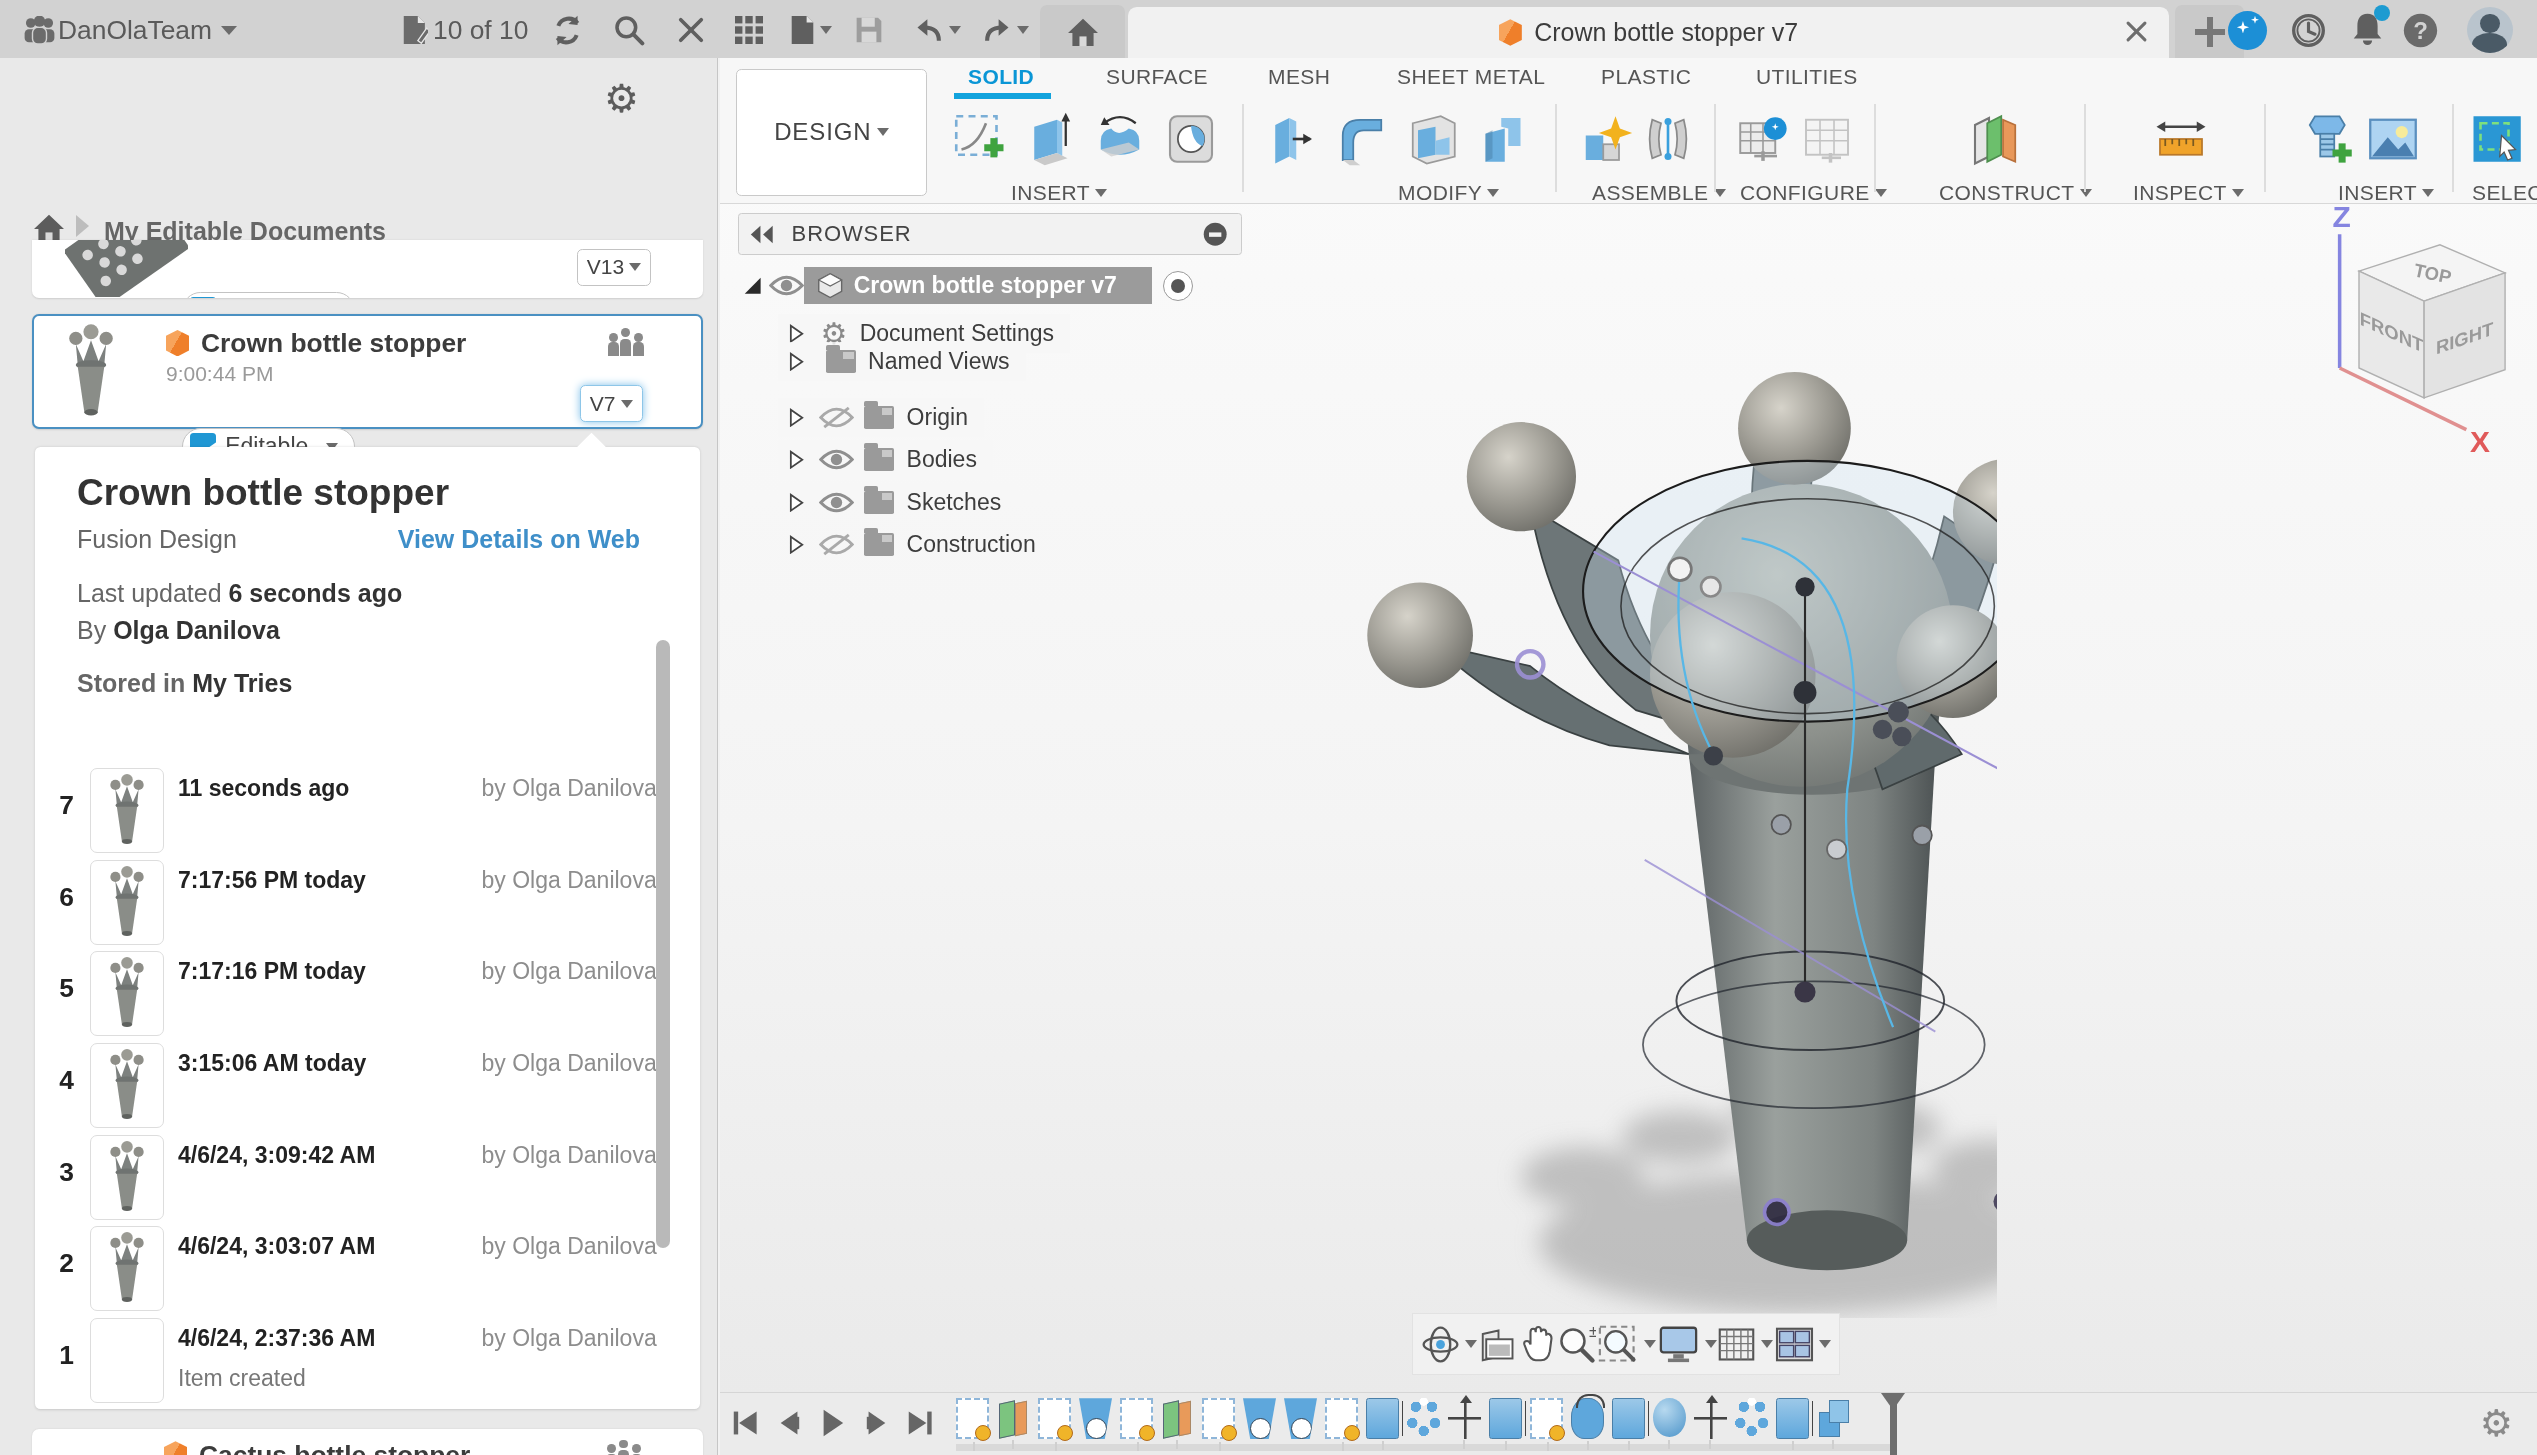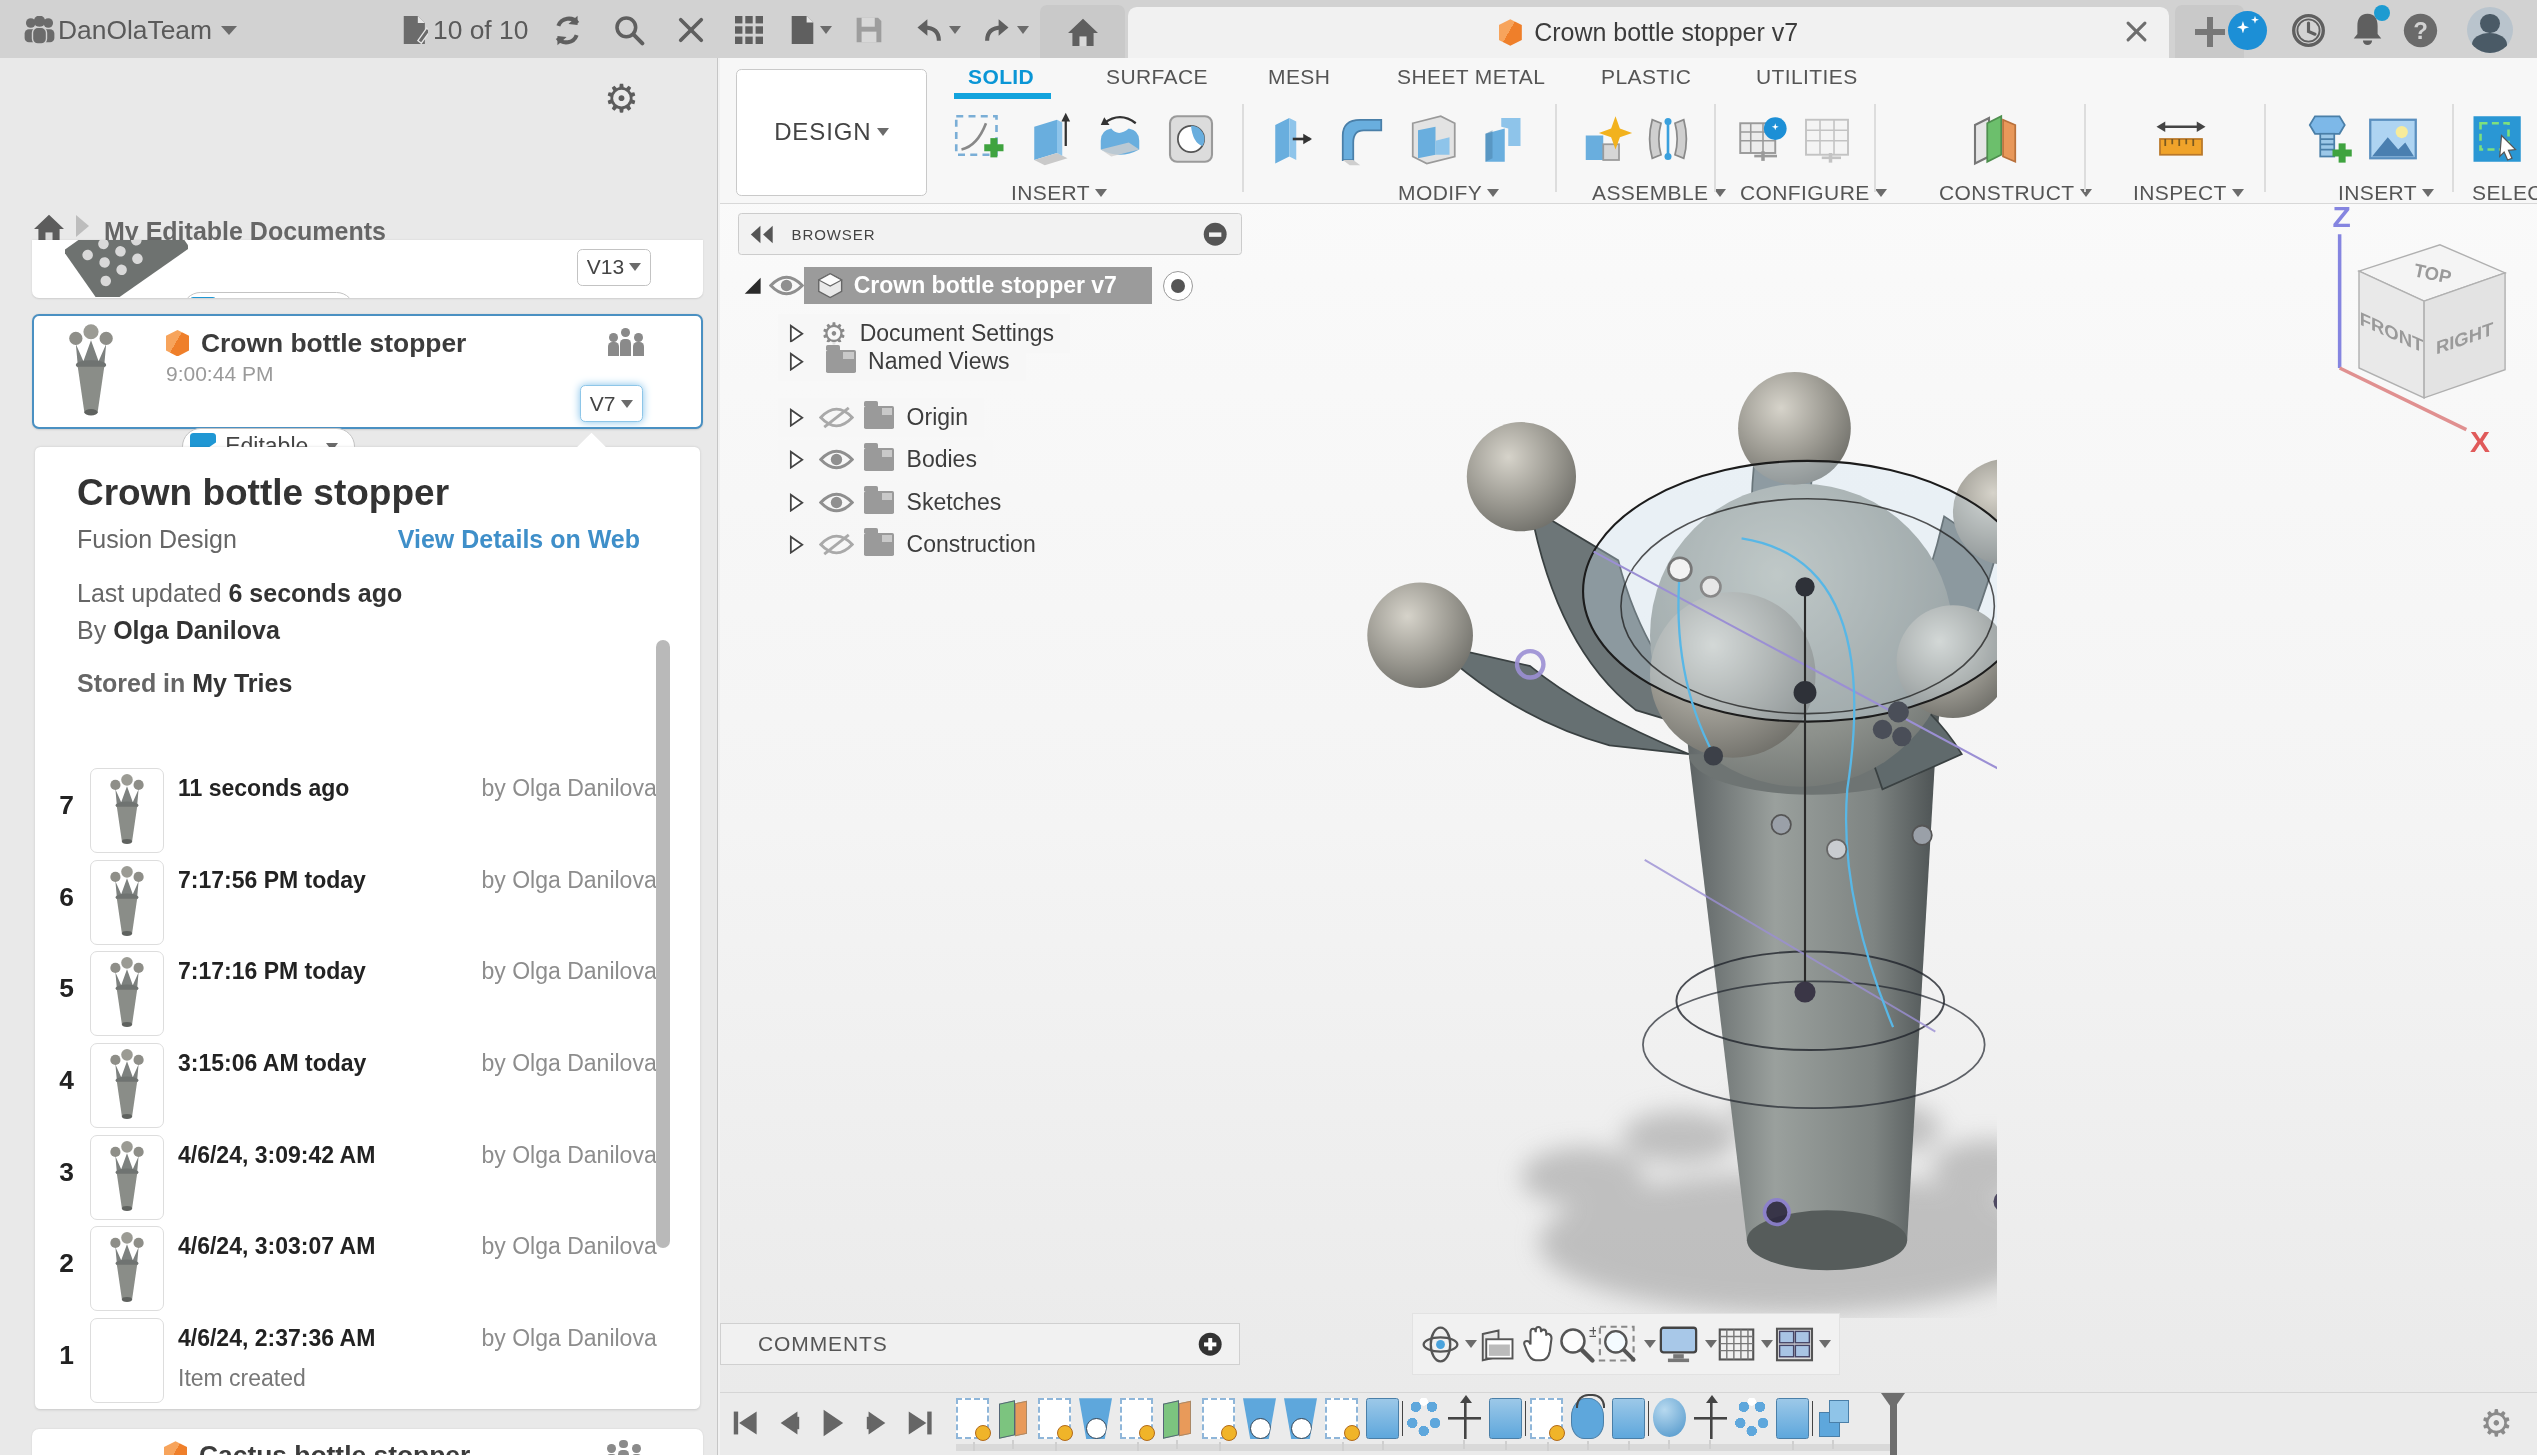--- a/index.html
+++ b/index.html
@@ -68,21 +68,21 @@
   .design-btn { position:absolute; left:16px; top:10.6px; width:191px; height:127px; background:#fff; border:1.8px solid #c9c9c9; border-radius:5.3px; display:flex; align-items:center; justify-content:center; font-size:24px; color:#444; letter-spacing:0.9px; }
   .rtab { position:absolute; top:7px; font-size:21px; color:#555; letter-spacing:0.4px; }
   .rtab.on { color:#0a96d6; font-weight:bold; }
   .rtab-underline { position:absolute; top:35px; height:6.2px; background:#12a3dd; }
   .rgroup-label { position:absolute; top:123px; font-size:21px; color:#555; letter-spacing:0.4px; display:flex; align-items:center; }
   .rsep { position:absolute; top:46px; width:1.8px; height:88px; background:#ddd; }
   .ricon { position:absolute; top:46px; width:63px; height:70px; display:flex; align-items:center; justify-content:center; }
 
   
   .bpanel-head { position:absolute; left:17.6px; top:155px; width:504px; height:42px; background:#f2f2f2; border:1.8px solid #ccc; border-radius:3.5px; display:flex; align-items:center; }
-  .bpanel-title { font-size:15px; color:#444; letter-spacing:0.9px; margin-left:16px; }
+  .bpanel-title { font-size:22px; color:#444; letter-spacing:0.9px; margin-left:16px; }
   .brow { position:absolute; height:39px; display:flex; align-items:center; background:#f6f6f6cc; padding-right:16px; }
   .blabel { font-size:23px; color:#3d3d3d; margin-left:12.3px; }
   .brow.root { background:transparent; }
   .root-chip { background:#9b9b9b; color:#fff; font-weight:bold; font-size:23px; padding:5.3px 35px 5.3px 12.3px; display:flex; align-items:center; }
   .folder { display:inline-block; width:30px; height:23px; background:#9a9a9a; border-radius:1.8px; position:relative; margin-left:10.6px; }
   .folder:before { content:""; position:absolute; left:0; top:-5.3px; width:14px; height:5.3px; background:#9a9a9a; border-radius:1.8px 1.8px 0 0; }
   .folder:after { content:""; position:absolute; right:1.8px; top:1.8px; width:10.6px; height:7px; background:#c9c9c9; }
   .gearchar { font-size:30px; color:#8a8a8a; line-height:1; }
   .radio { width:30px; height:30px; border-radius:50%; border:1.8px solid #9a9a9a; background:#fff; display:flex; align-items:center; justify-content:center; margin-left:10.6px; }
   .radio i { width:14px; height:14px; border-radius:50%; background:#555; }
@@ -883,28 +883,20 @@
       <circle cx="508" cy="522" r="11" fill="#3c4048"></circle>
       <circle cx="585" cy="600" r="11" fill="#9aa0a8" stroke="#555" stroke-width="2"></circle>
       <circle cx="648" cy="628" r="11" fill="#c9ccd0" stroke="#666" stroke-width="2"></circle>
       <circle cx="745" cy="612" r="11" fill="#9aa0a8" stroke="#555" stroke-width="2"></circle>
       <circle cx="580" cy="1040" r="14" fill="#2e2a40" stroke="#8c7fd0" stroke-width="4" opacity=".9"></circle>
       <circle cx="838" cy="1028" r="12" fill="#3a3450" opacity=".85"></circle>
       <circle cx="300" cy="418" r="15" fill="none" stroke="#9b8fd4" stroke-width="5" opacity=".9"></circle>
       <circle cx="892" cy="570" r="16" fill="none" stroke="#9b8fd4" stroke-width="5"></circle>
     </svg>
 
-    <div class="comments">
-      <span style="font-size:21px;color:#555;letter-spacing:0.9px;margin-left:37px;">COMMENTS</span>
-      <svg width="26.4" height="26.4" style="position:absolute;right:16px;" viewBox="0 0 30 30">
-          <circle cx="15" cy="15" r="13" fill="#333"></circle>
-          <rect x="8" y="13" width="14" height="4.5" fill="#fff"></rect>
-          <rect x="12.8" y="8" width="4.5" height="14" fill="#fff"></rect>
-        </svg>
-    </div>
 
     <div class="navbar">
       <span class="nav-ico icon-btn">
           <svg width="39" height="39" viewBox="0 0 44 44">
             <use href="#i-orbit"></use>
           </svg>
           <span class="caret sm"></span>
         </span>
       <span class="nav-ico icon-btn">
           <svg width="39" height="35" viewBox="0 0 44 40">

